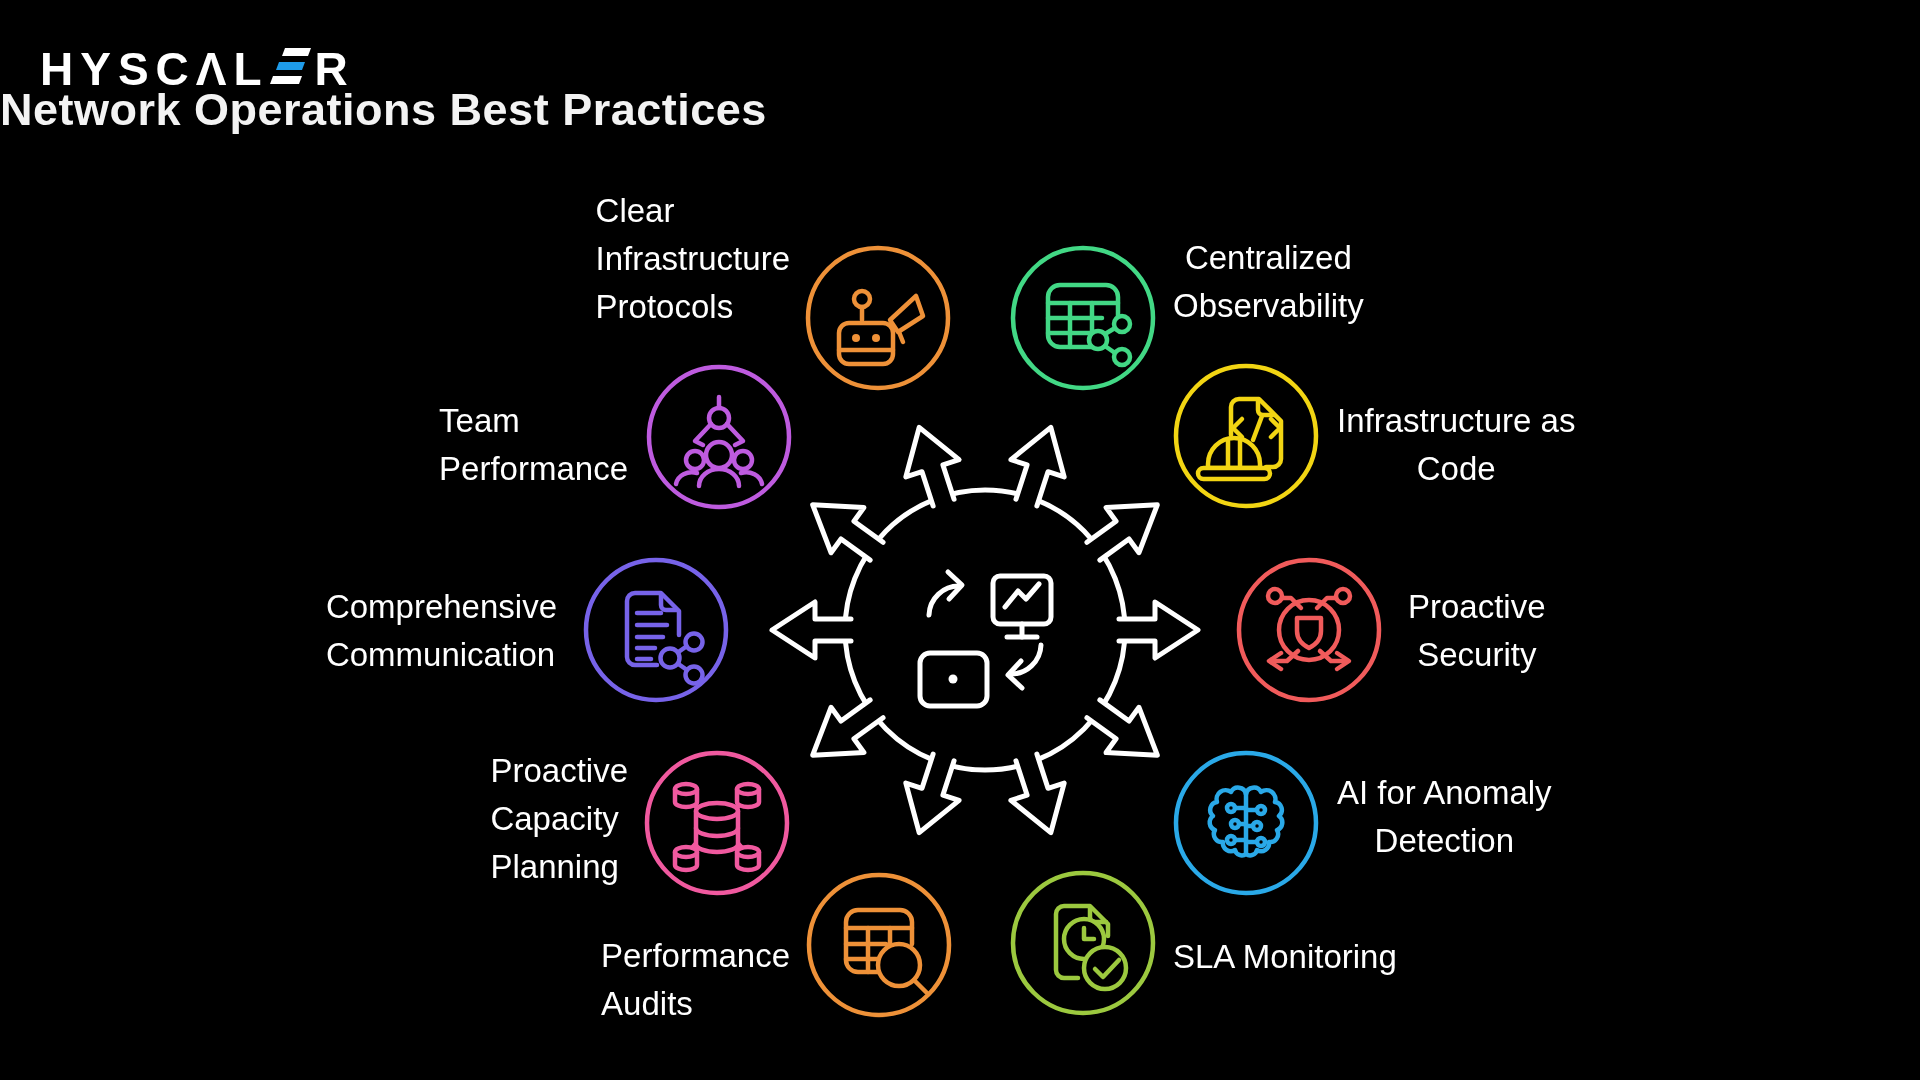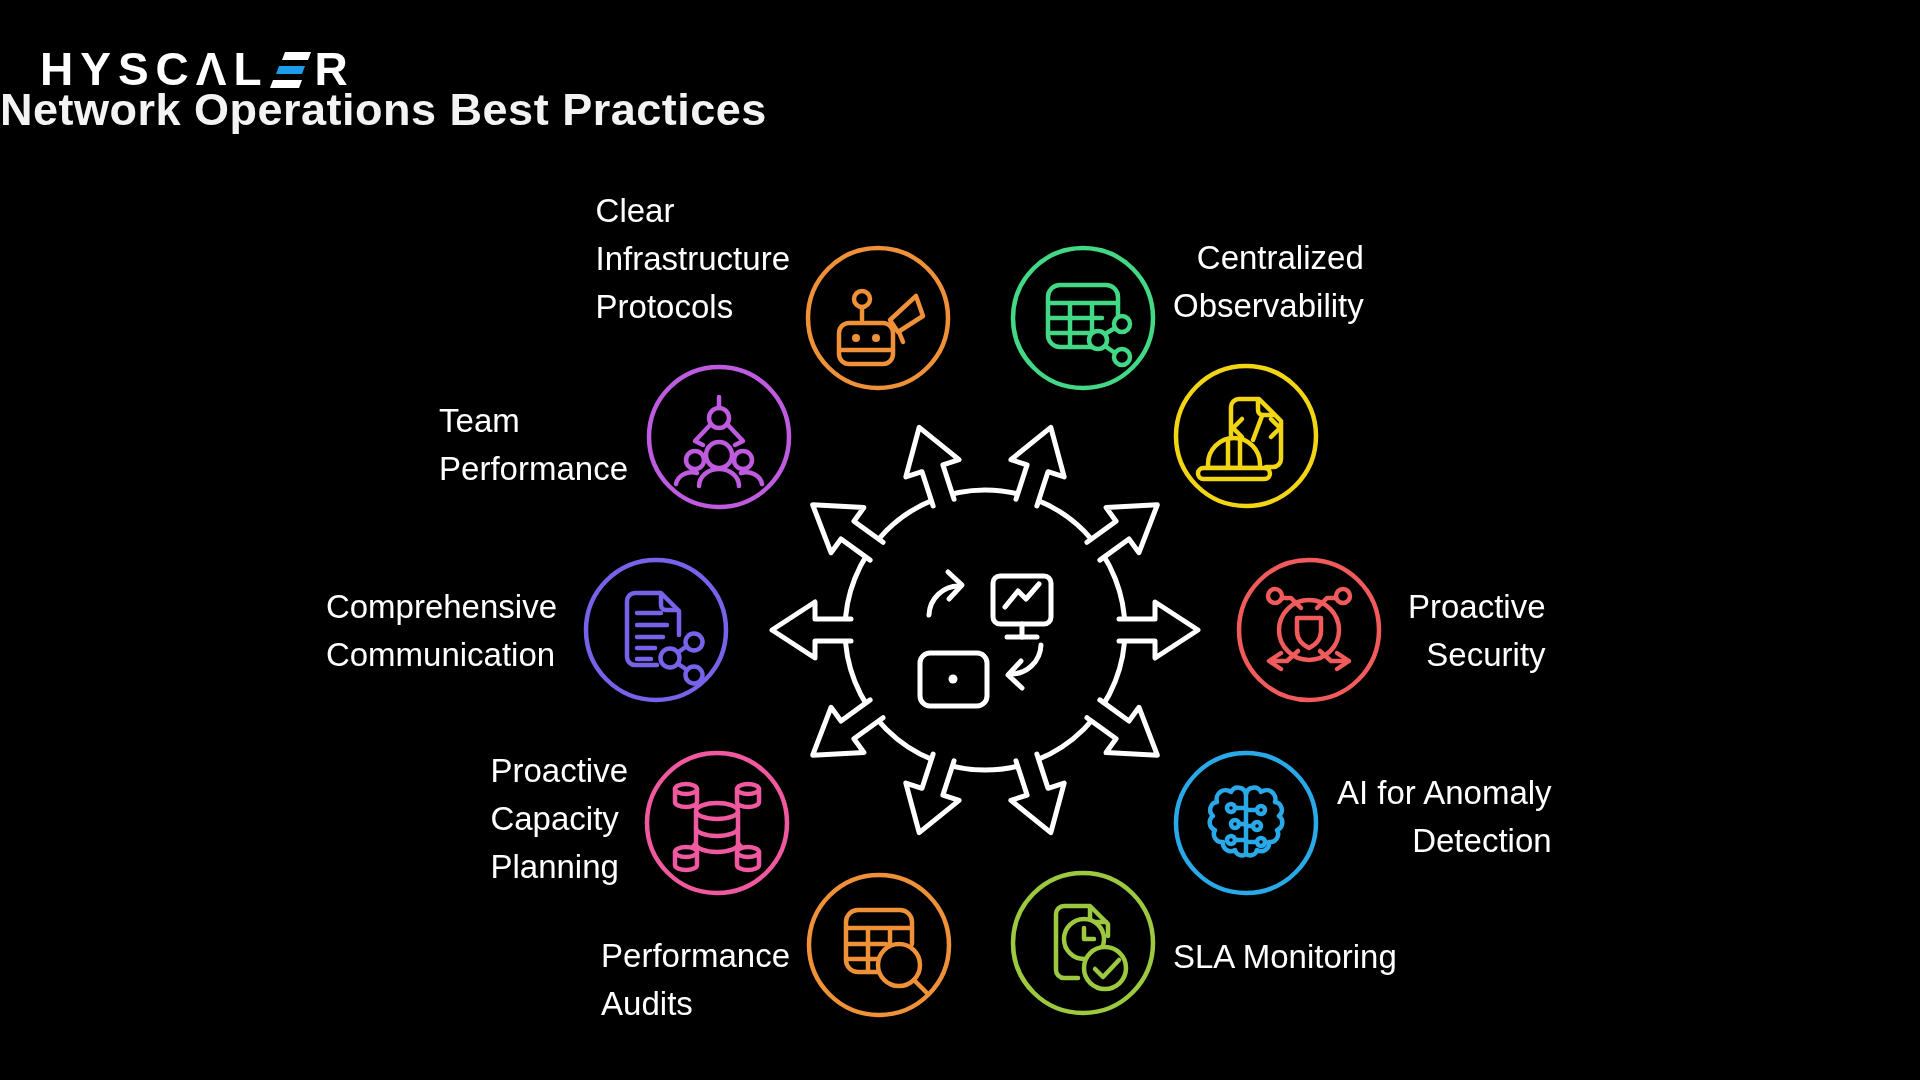--- a/index.html
+++ b/index.html
@@ -1,26 +1,26 @@
 <!DOCTYPE html>
 <html><head>
 <meta charset="utf-8">
 <style>
   html,body{margin:0;padding:0;background:#000;}
   .stage{position:relative;width:1920px;height:1080px;background:#000;overflow:hidden;
          font-family:"Liberation Sans","DejaVu Sans",sans-serif;}
-  .logo{position:absolute;left:40px;top:42px;display:flex;align-items:center;color:#fff;
+  .logo{position:absolute;left:40px;top:42px;display:flex;align-items:flex-start;color:#fff;
         font-size:46px;font-weight:700;letter-spacing:7px;}
   .logo svg{margin:2px 3px 0 1px;}
   .title{position:absolute;top:84px;left:0;width:100%;text-align:left;color:#f3f3f3;
          font-size:45px;font-weight:700;letter-spacing:0.5px;}
   .icon-wrap{position:absolute;width:150px;height:150px;}
   .label{position:absolute;color:#fff;font-size:33px;line-height:48px;font-weight:400;white-space:nowrap;}
   .label.r{text-align:left;}
-  .label.l{text-align:right;}
+  .label.l{text-align:center;}
   .hub{position:absolute;left:755px;top:400px;}
 </style>
 </head>
 <body>
 
 <div class="stage">
 
   <div class="logo">
     <span>HYSCΛL</span>
       <svg width="42" height="44" viewBox="0 0 42 44">
@@ -119,20 +119,24 @@
         <path d="M87 39 v10 a5 5 0 0 0 5 5 h11"></path>
         <path d="M71 58 l-9 9 9 9"></path>
           <path d="M100 58 l9 9 -9 9"></path>
           <path d="M91 55 l-9 24"></path>
         <path d="M37 107 v-4 a26 26 0 0 1 52 0 v4 z" fill="#000"></path>
         <path d="M57 80 v27"></path>
           <path d="M69 80 v27"></path>
         <rect x="27" y="107" width="72" height="11" rx="5.5" fill="#000"></rect>
       </g>
     </svg>
+  </div>
+  <div class="label l" style="left:1337px;top:397px">
+    <div>Infrastructure as</div>
+    <div>Code</div>
   </div>
 
   <div class="icon-wrap" style="left:1234px;top:555px">
     <svg width="150" height="150" viewBox="0 0 150 150">
       <g fill="none" stroke-width="4.5" stroke-linecap="round" stroke-linejoin="round" stroke="#F15B5B">
         <circle cx="75" cy="75" r="70"></circle>
         <circle cx="75" cy="75" r="30"></circle>
         <path d="M63 63 h24 v13 c0 10 -8 15 -12 17 c-4 -2 -12 -7 -12 -17 z"></path>
         <circle cx="41" cy="41" r="7"></circle>
           <circle cx="109" cy="41" r="7"></circle>

